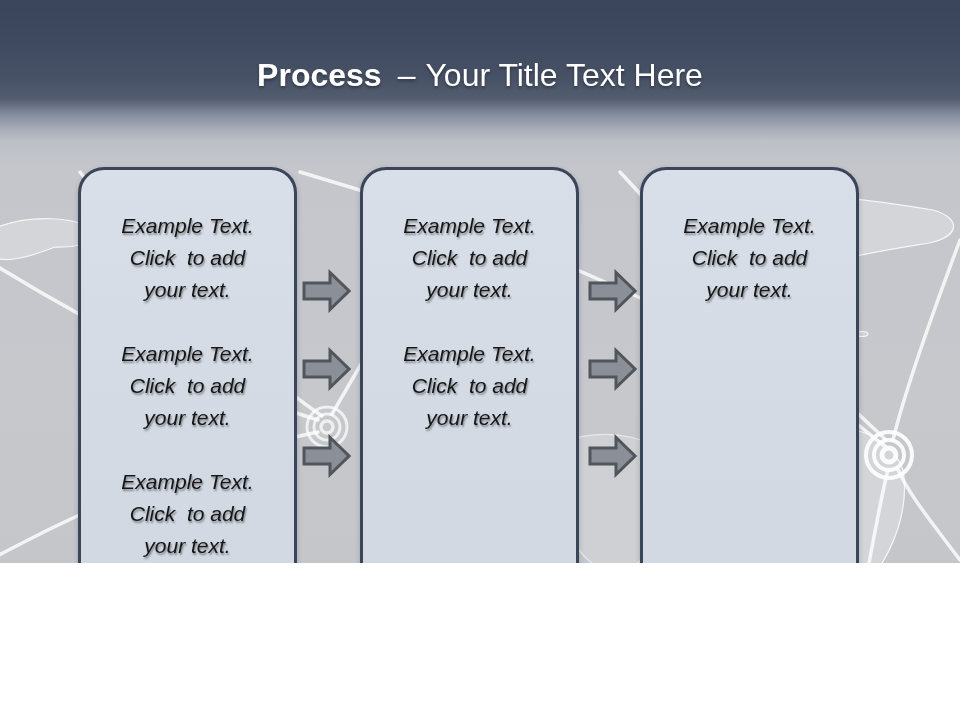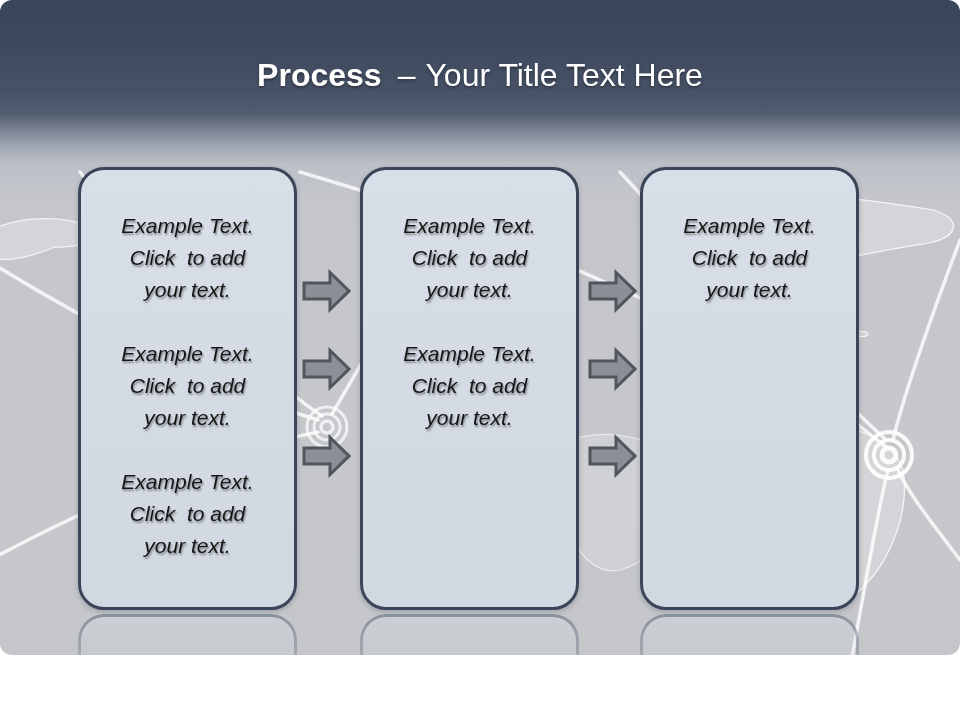--- a/index.html
+++ b/index.html
@@ -1,34 +1,33 @@
 <!DOCTYPE html>
 <html><head>
 <meta charset="utf-8">
 <style>
   * { margin: 0; padding: 0; box-sizing: border-box; }
   html, body { width: 960px; height: 720px; }
   body { font-family: "Liberation Sans", sans-serif; }
 
   .slide {
     position: relative;
-    width: 960px; height: 655px;
+    width: 960px; height: 563px;
     overflow: hidden;
     background: linear-gradient(180deg,
       #3a455b 0%,
       #3f4a60 8%,
       #485266 14%,
       #535d70 17.5%,
       #7e8797 20%,
       #a2a8b4 22.5%,
       #bcc0c7 25%,
       #c4c6cb 30%,
       #c6c8cc 70%,
       #c4c6ca 100%);
-    border-radius: 12px;
   }
 
   
   .world-map {
     position: absolute; left: 0; top: 0; width: 960px; height: 720px;
     z-index: 1; pointer-events: none;
   }
 
   .slide-title {
     position: absolute; top: 54px; left: 0; right: 0;

